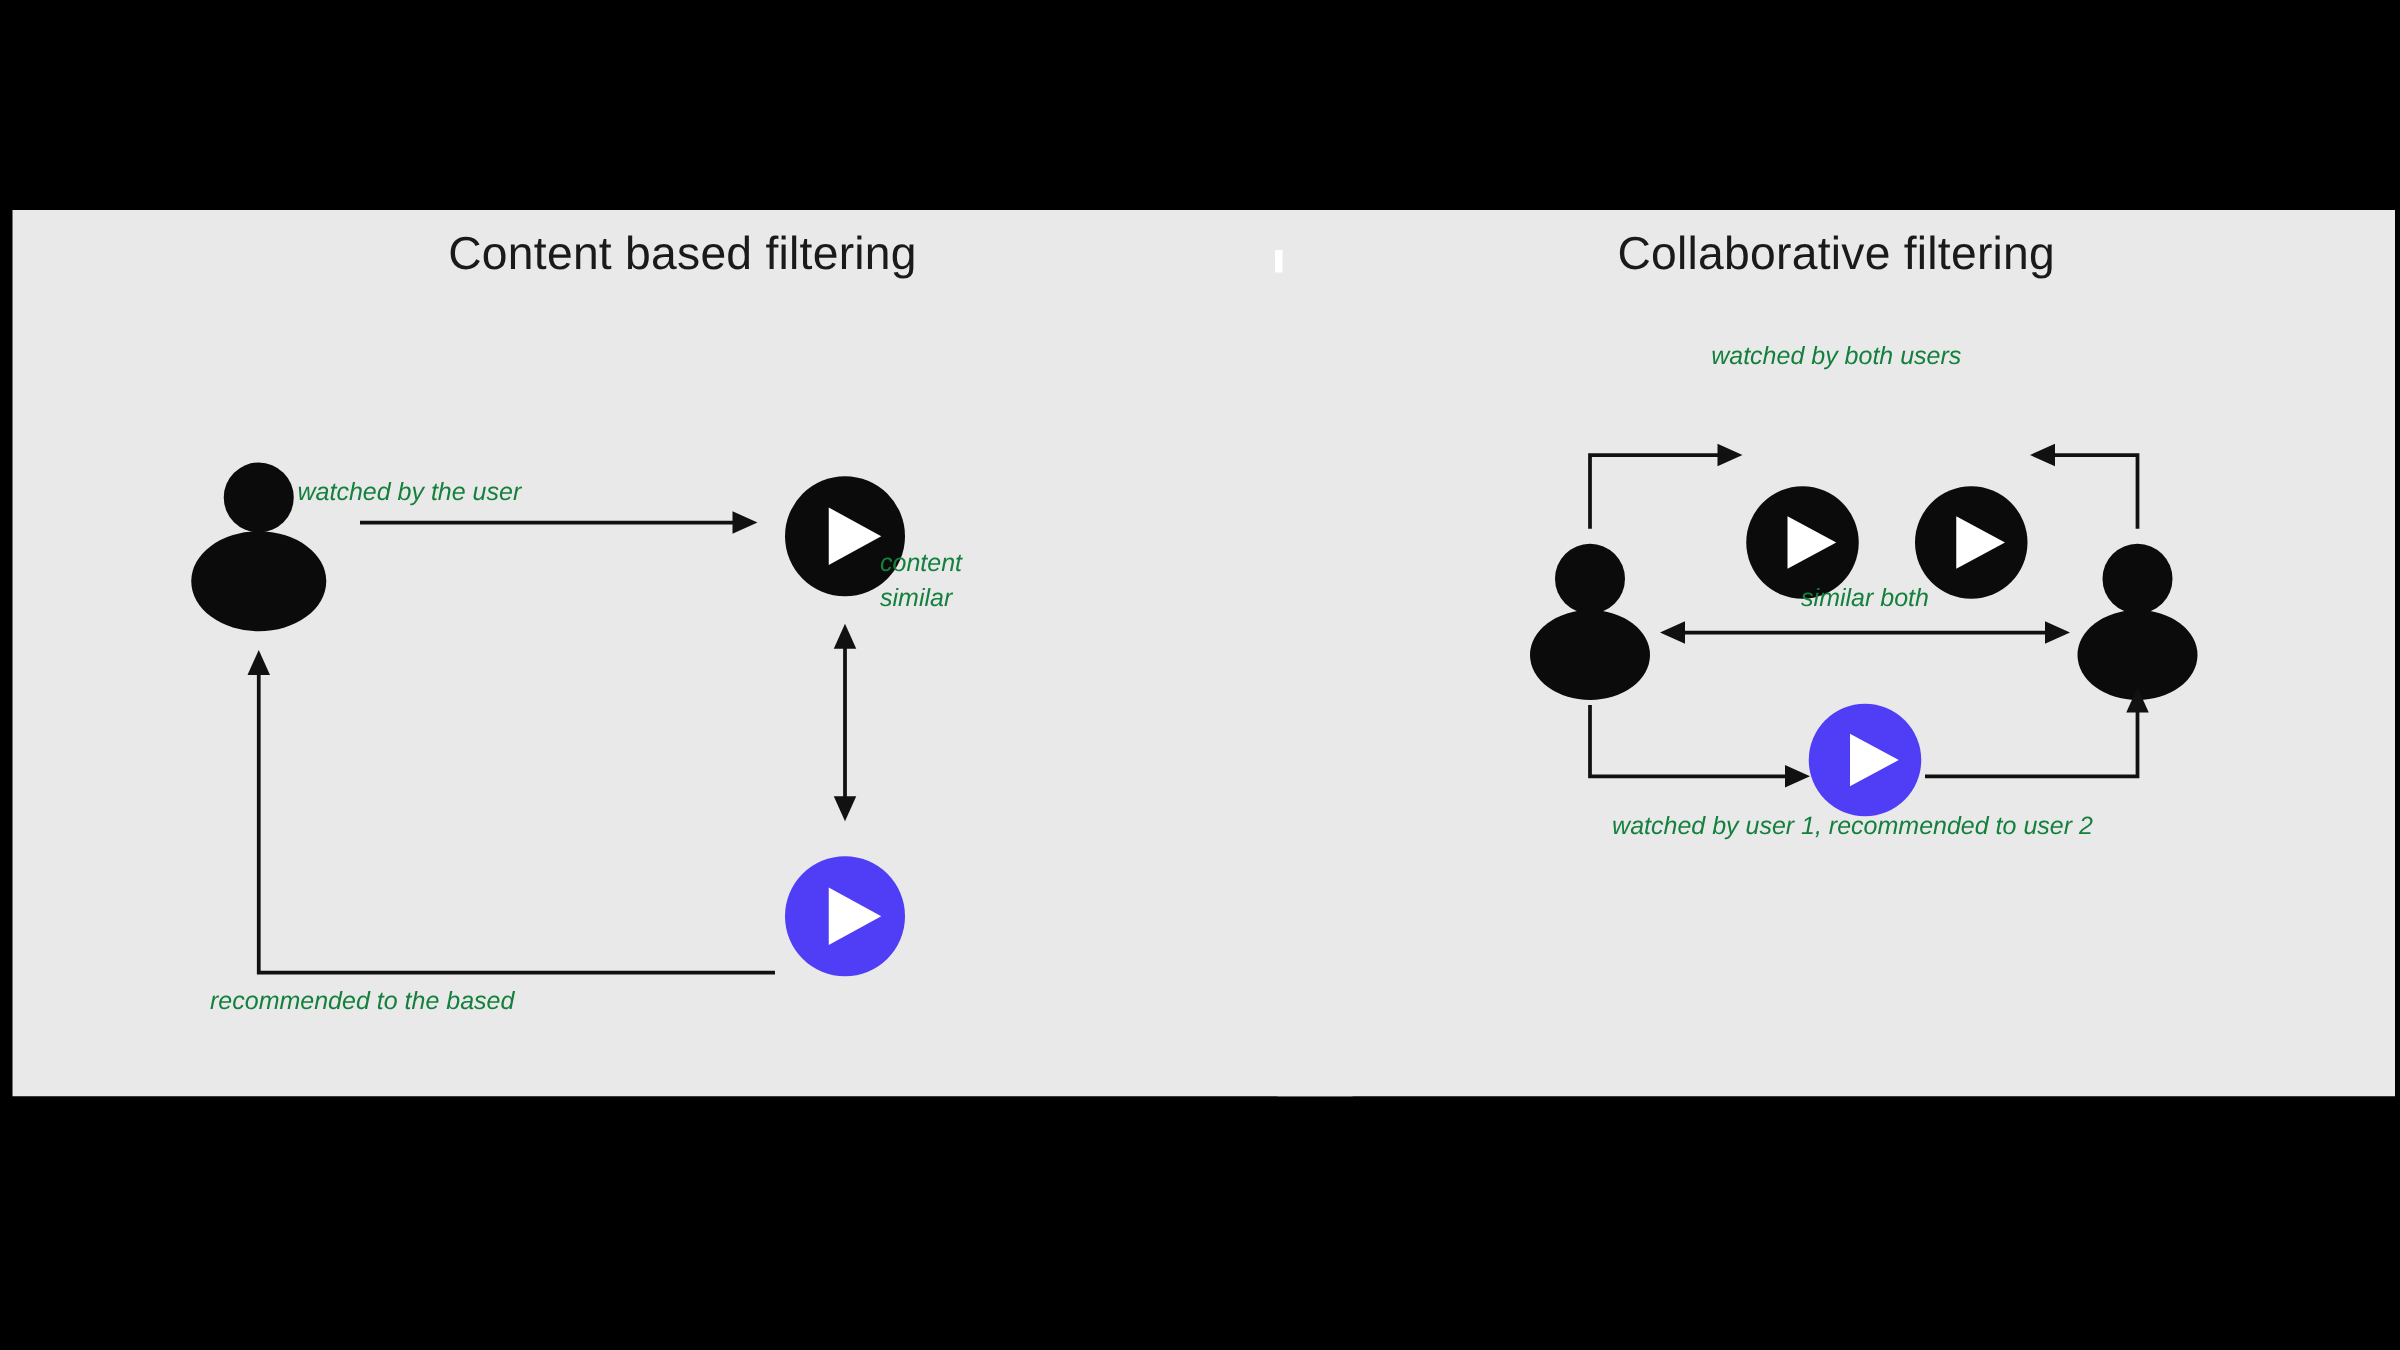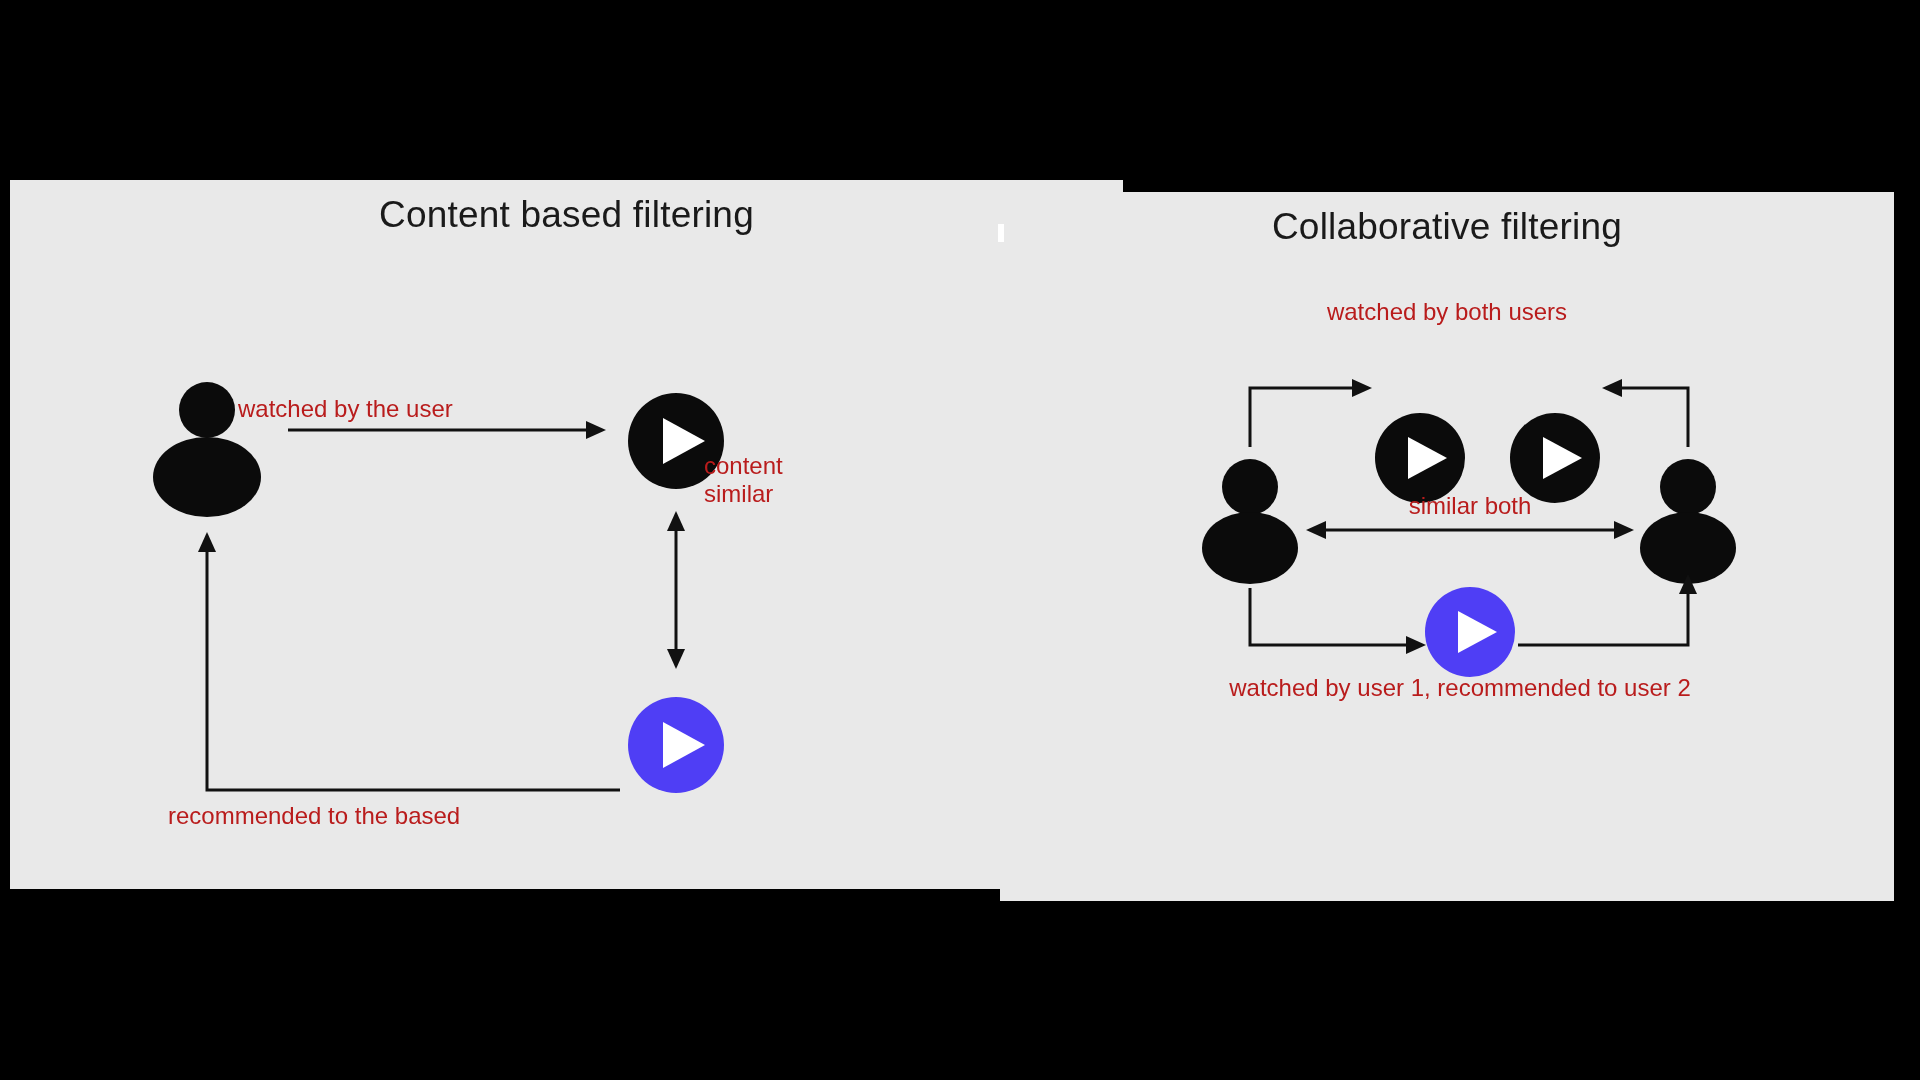--- a/index.html
+++ b/index.html
@@ -19,31 +19,29 @@
     height: 1080px;
     background: #000000;
   }
   .panel {
     position: absolute;
     background: #e9e9e9;
     overflow: visible;
   }
   #panel-left {
     left: 10px;
-    top: 180px;
+    top: 168px;
     width: 1072px;
     height: 709px;
-    padding-left: 41px;
   }
   #panel-right {
-    left: 1000px;
+    left: 1022px;
     top: 168px;
     width: 894px;
     height: 709px;
-    margin-top: 24px;
   }
   .panel-notch {
     position: absolute;
     left: -2px;
     top: 32px;
     width: 6px;
     height: 18px;
     background: #ffffff;
   }
   .panel-title {
@@ -54,24 +52,25 @@
     font-size: 37px;
     color: #1a1a1a;
     letter-spacing: 0.2px;
     white-space: nowrap;
   }
   #title-left { top: 14px; }
   #title-right { top: 14px; }
 
   .label {
     position: absolute;
-    font-size: 24px;
-    color: #b91c1c;
+    font-size: 20px;
+    color: #15803d;
     white-space: nowrap;
     line-height: 1.18;
+    font-style: italic;
   }
   .label.center {
     text-align: center;
     transform: translateX(-50%);
   }
 
   svg.overlay {
     position: absolute;
     left: 0;
     top: 0;

